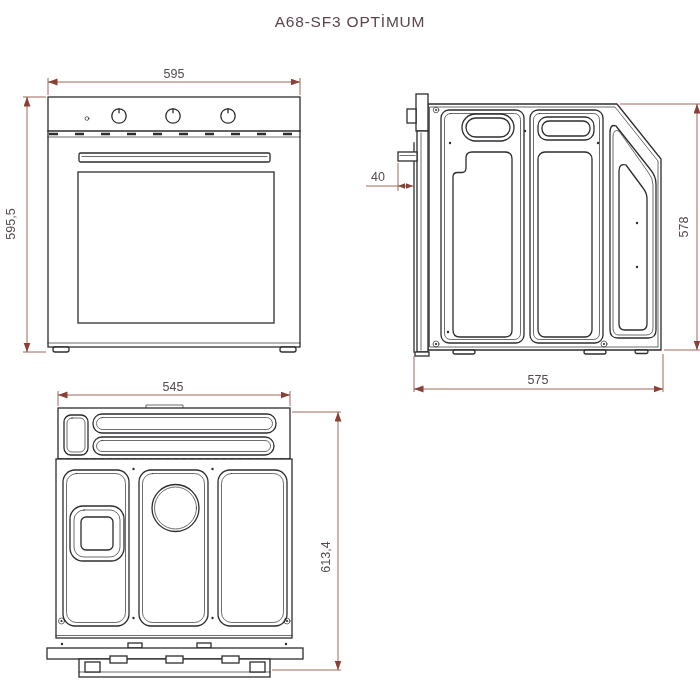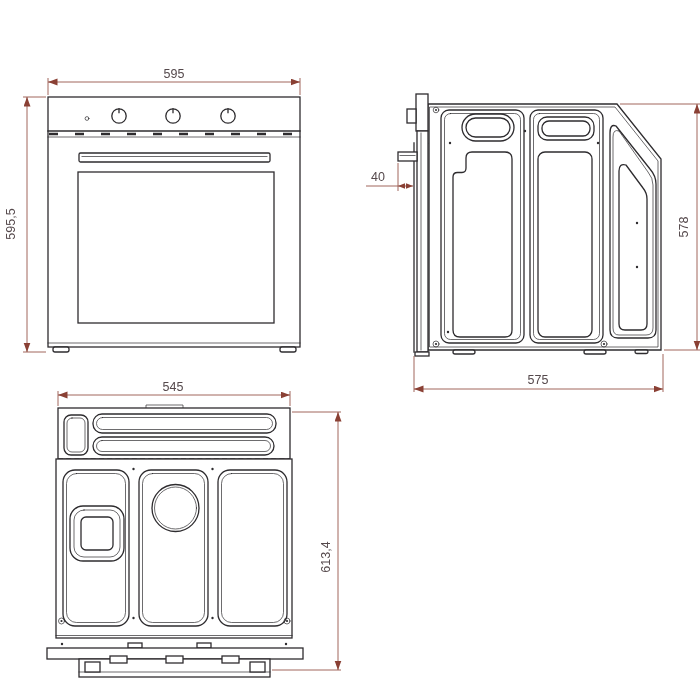--- a/index.html
+++ b/index.html
@@ -13,20 +13,21 @@
   .fillw{fill:#ffffff;}
   .dim{stroke:#96564a;fill:none;stroke-width:0.9;}
   .dimtxt{fill:#55494c;font-size:12.5px;font-family:"Liberation Sans",sans-serif;}
   .dot{fill:#2e2c2f;stroke:none;}
   .arr{fill:#8a4034;stroke:none;}
 </style>
 </head>
 <body>
 
 <div class="page">
+  <div class="title">A68-SF3 OPTİMUM</div>
 
   <svg width="700" height="700" viewBox="0 0 700 700">
     <defs>
       <marker id="arr" markerWidth="11" markerHeight="8" refX="9.5" refY="3.5" orient="auto-start-reverse" markerUnits="userSpaceOnUse">
         <path d="M0,0 L9.5,3.5 L0,7 Z" fill="#8a4034"></path>
       </marker>
     </defs>
 
     <g>
 

